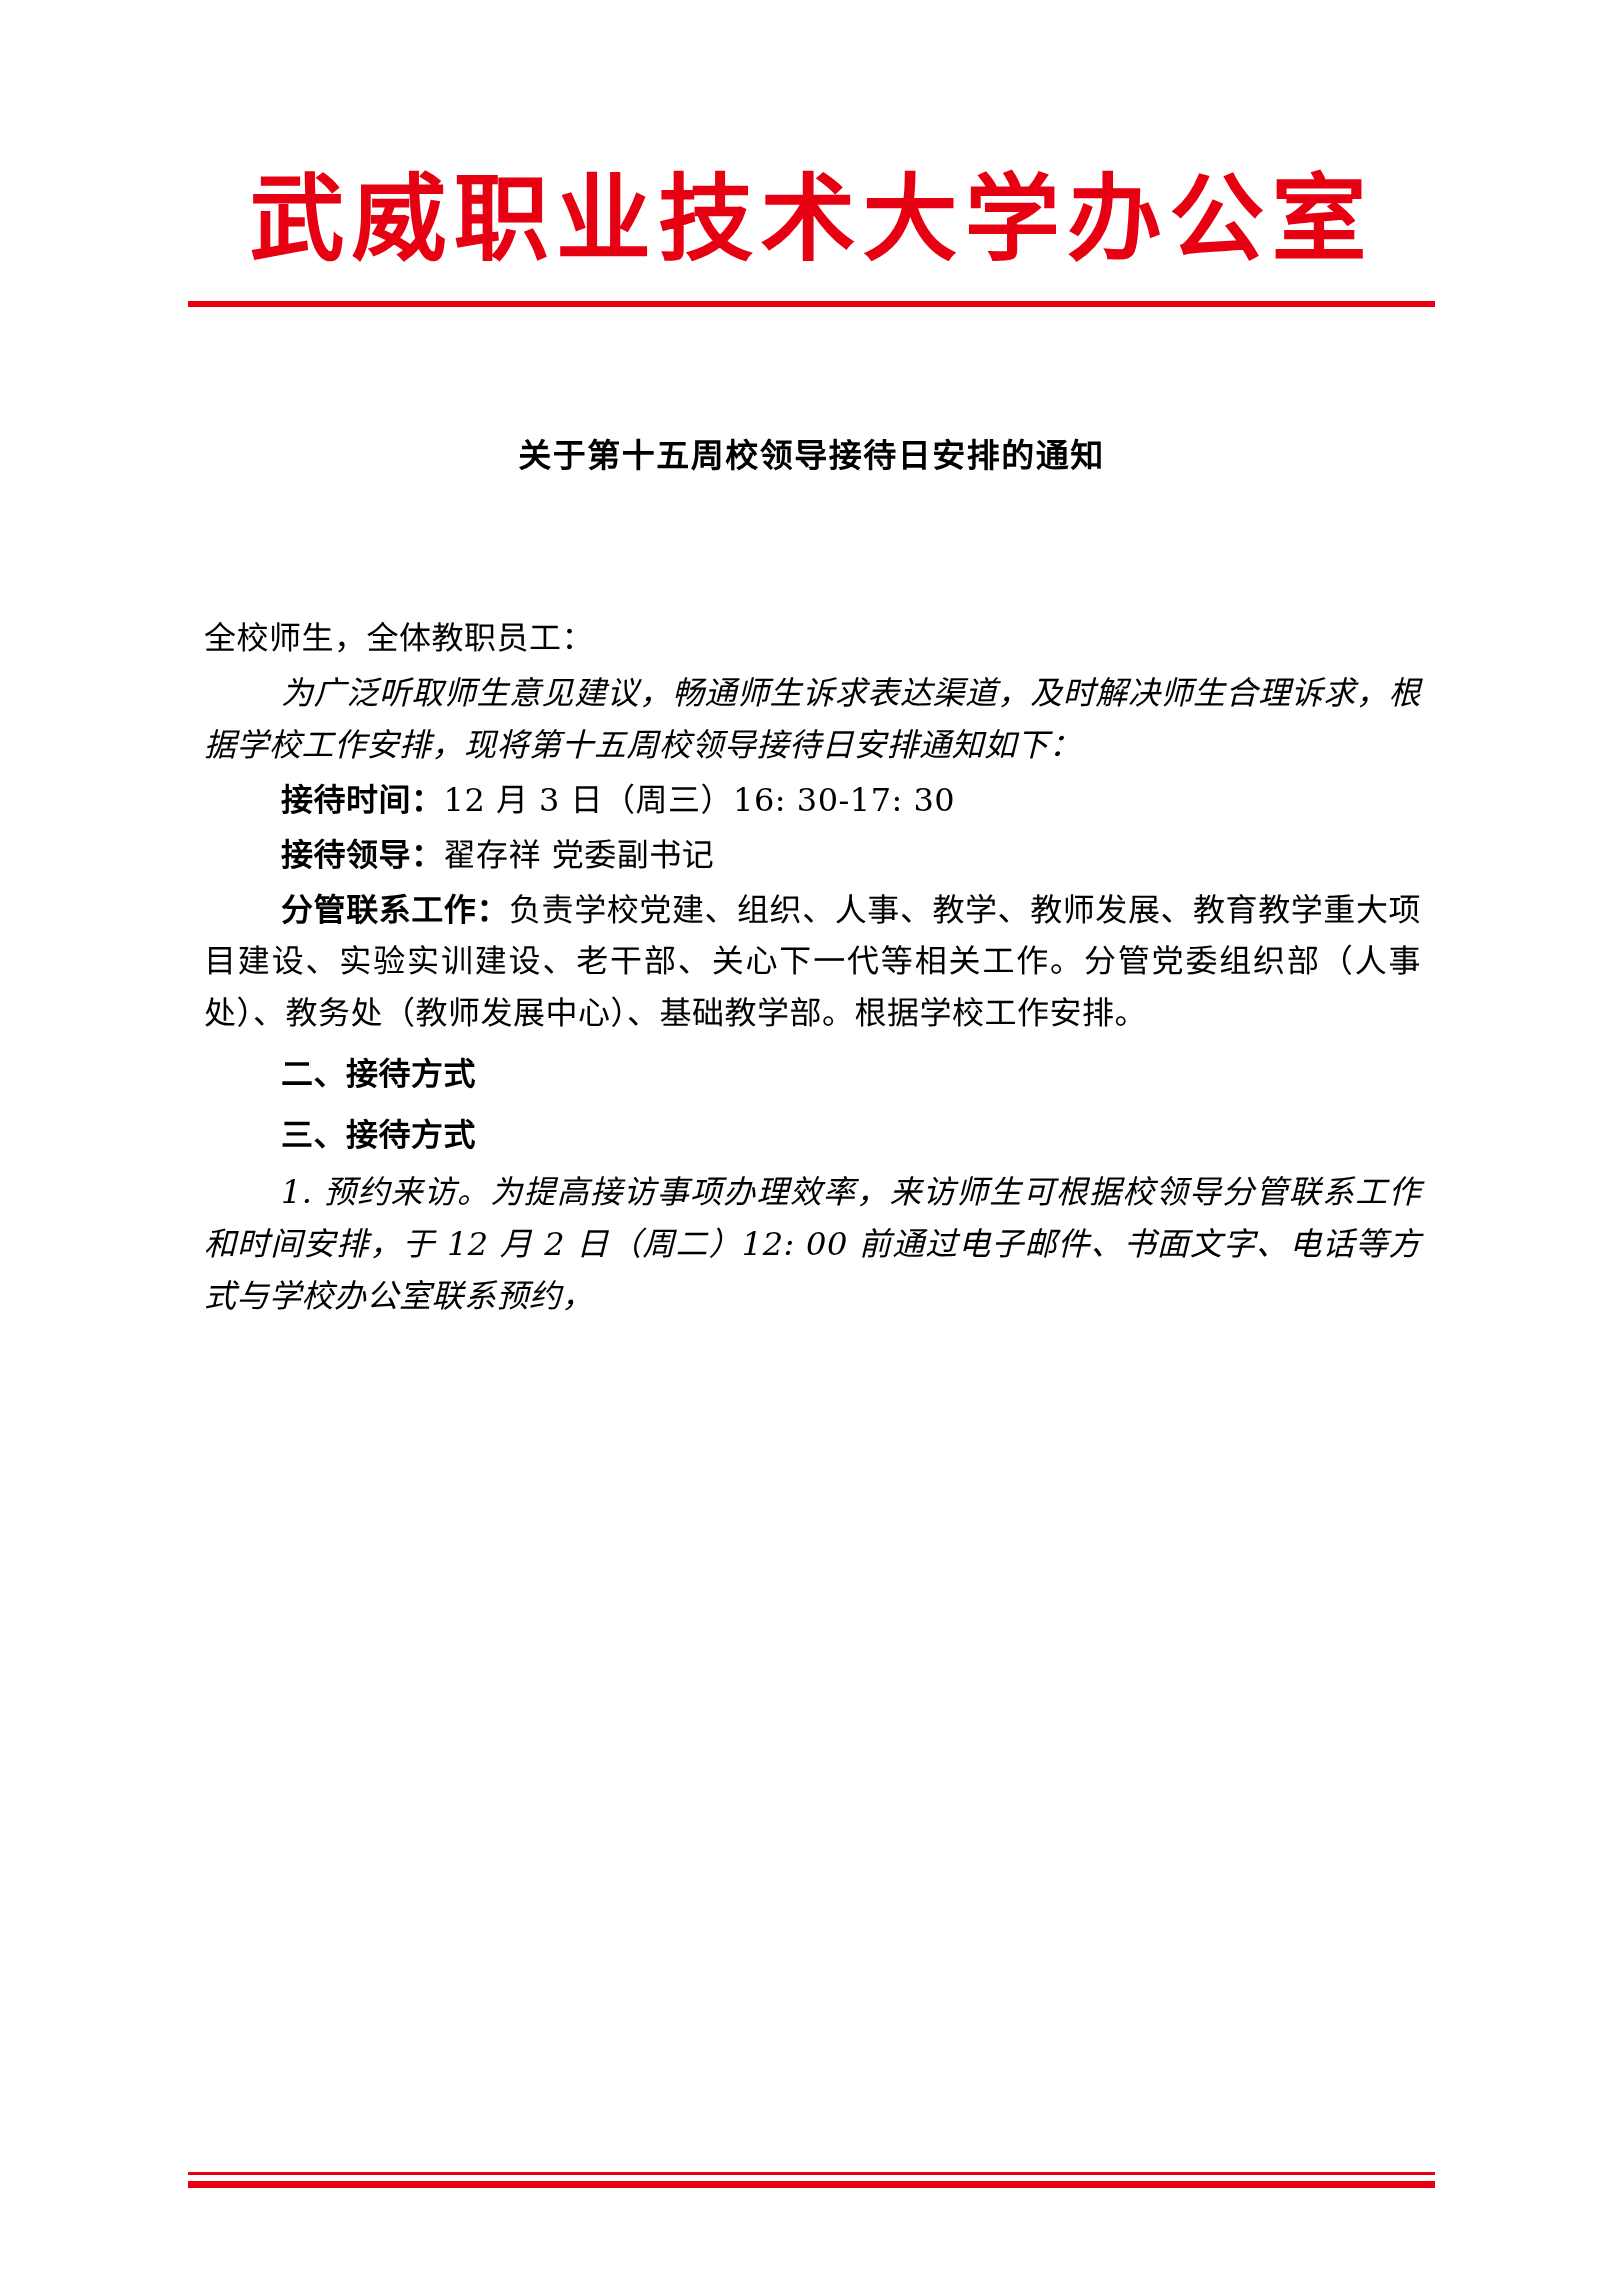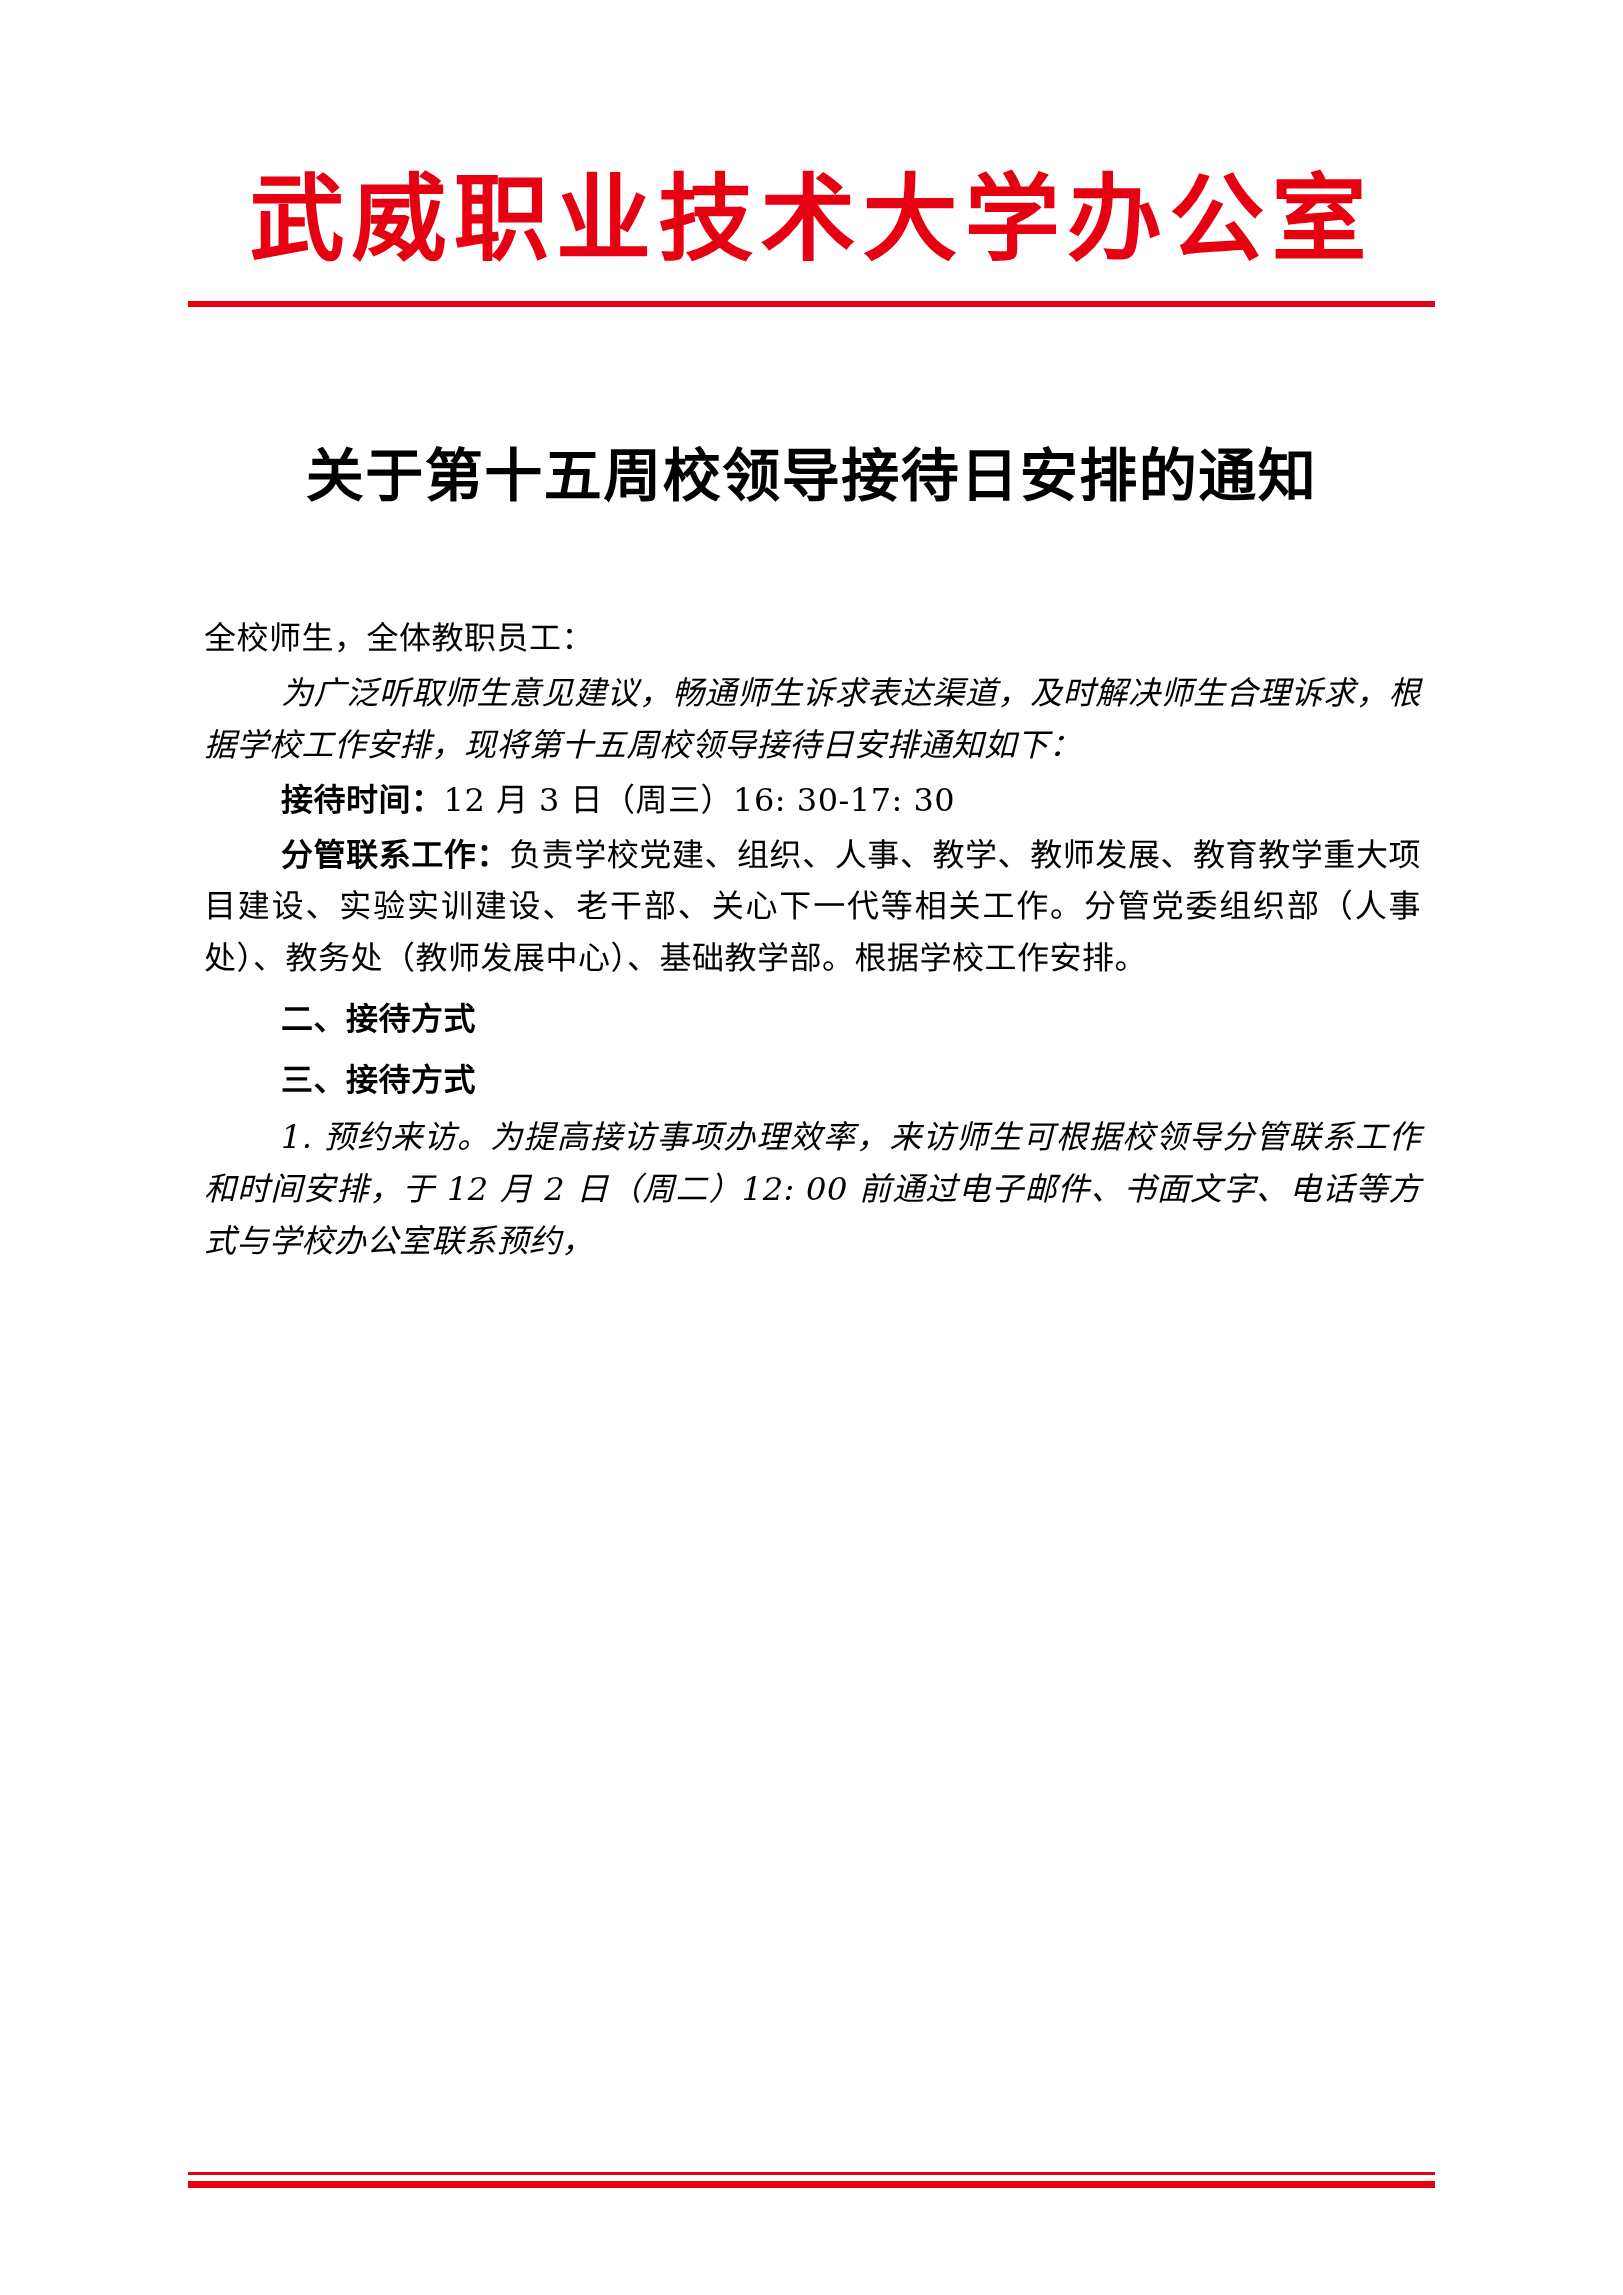--- a/index.html
+++ b/index.html
@@ -43,21 +43,21 @@
     background: #e60012;
   }
   .doc-title {
     position: absolute;
     left: 0;
     right: 0;
     top: 429px;
     text-align: center;
     font-family: "DejaVu Serif", "Liberation Serif", serif;
     font-weight: bold;
-    font-size: 58px;
+    font-size: 33px;
     letter-spacing: 1.5px;
     color: #000000;
   }
   .body-block {
     position: absolute;
     left: 204px;
     width: 1217px;
     top: 613px;
     font-size: 32px;
     line-height: 1.62;
@@ -122,20 +122,23 @@
 
     <p class="p">全校师生，全体教职员工：</p>
 
     <p class="p indent">为广泛听取师生意见建议，畅通师生诉求表达渠道，及时解决师生合理诉求，根据学校工作安排，现将第十五周校领导接待日安排通知如下：</p>
 
 
     <p class="p field-wrap">
       <span class="label">接待时间：</span><span>12 月 3 日（周三）16: 30-17: 30</span>
     </p>
 
+    <p class="p field-wrap">
+      <span class="label">接待领导：</span><span>翟存祥  党委副书记</span>
+    </p>
 
     <p class="p field-wrap">
       <span class="label">分管联系工作：</span><span>负责学校党建、组织、人事、教学、教师发展、教育教学重大项目建设、实验实训建设、老干部、关心下一代等相关工作。分管党委组织部（人事处）、教务处（教师发展中心）、基础教学部。根据学校工作安排。</span>
     </p>
 
     <p class="p heading-num">二、接待方式</p>
 
 
     <p class="p heading-num">三、接待方式</p>
 

